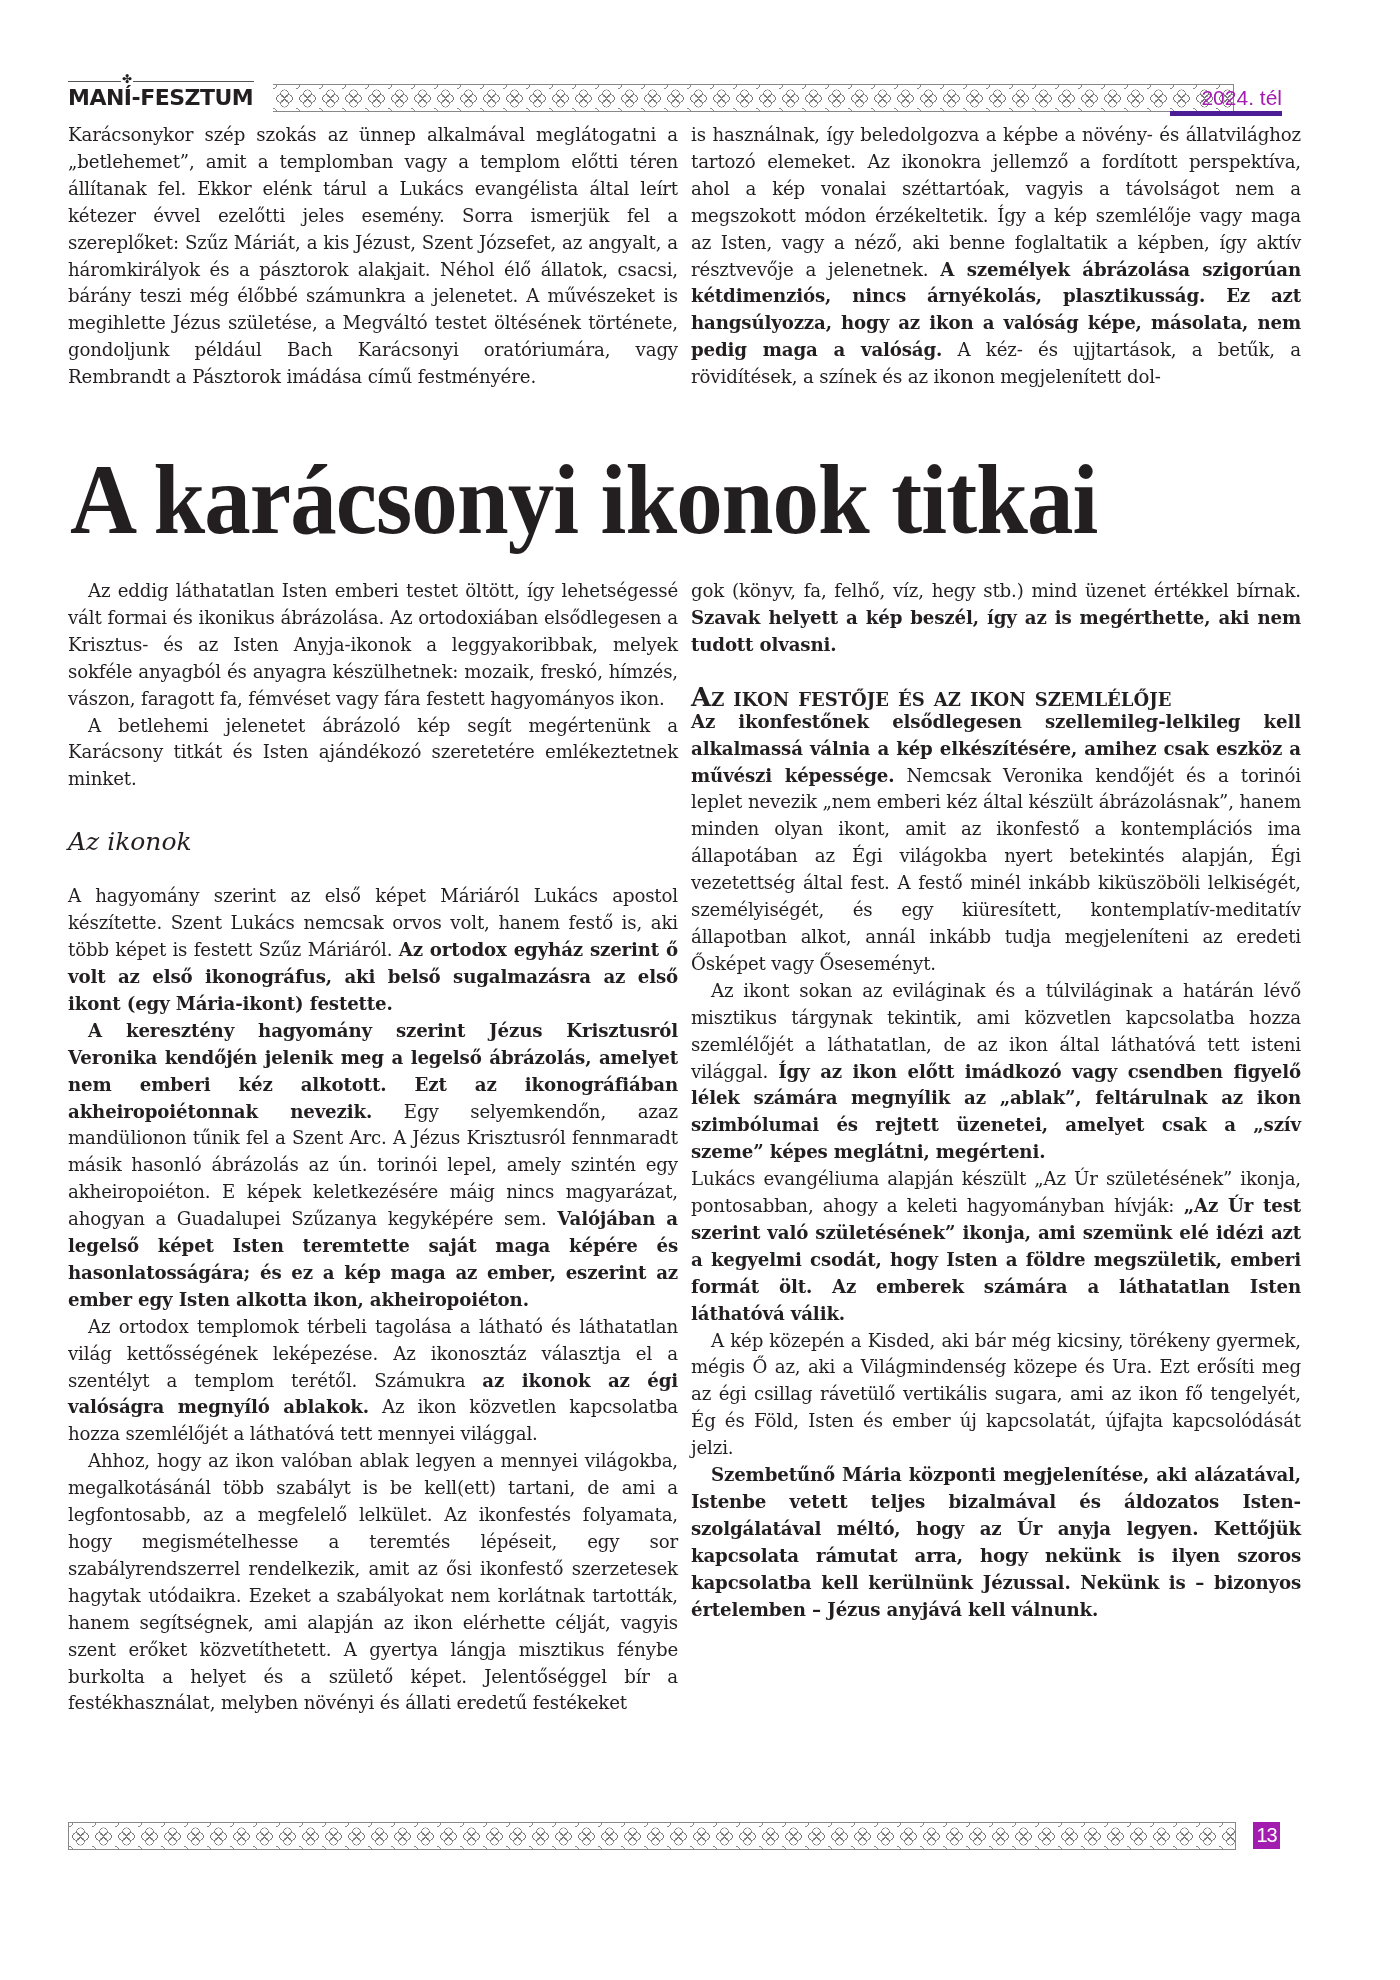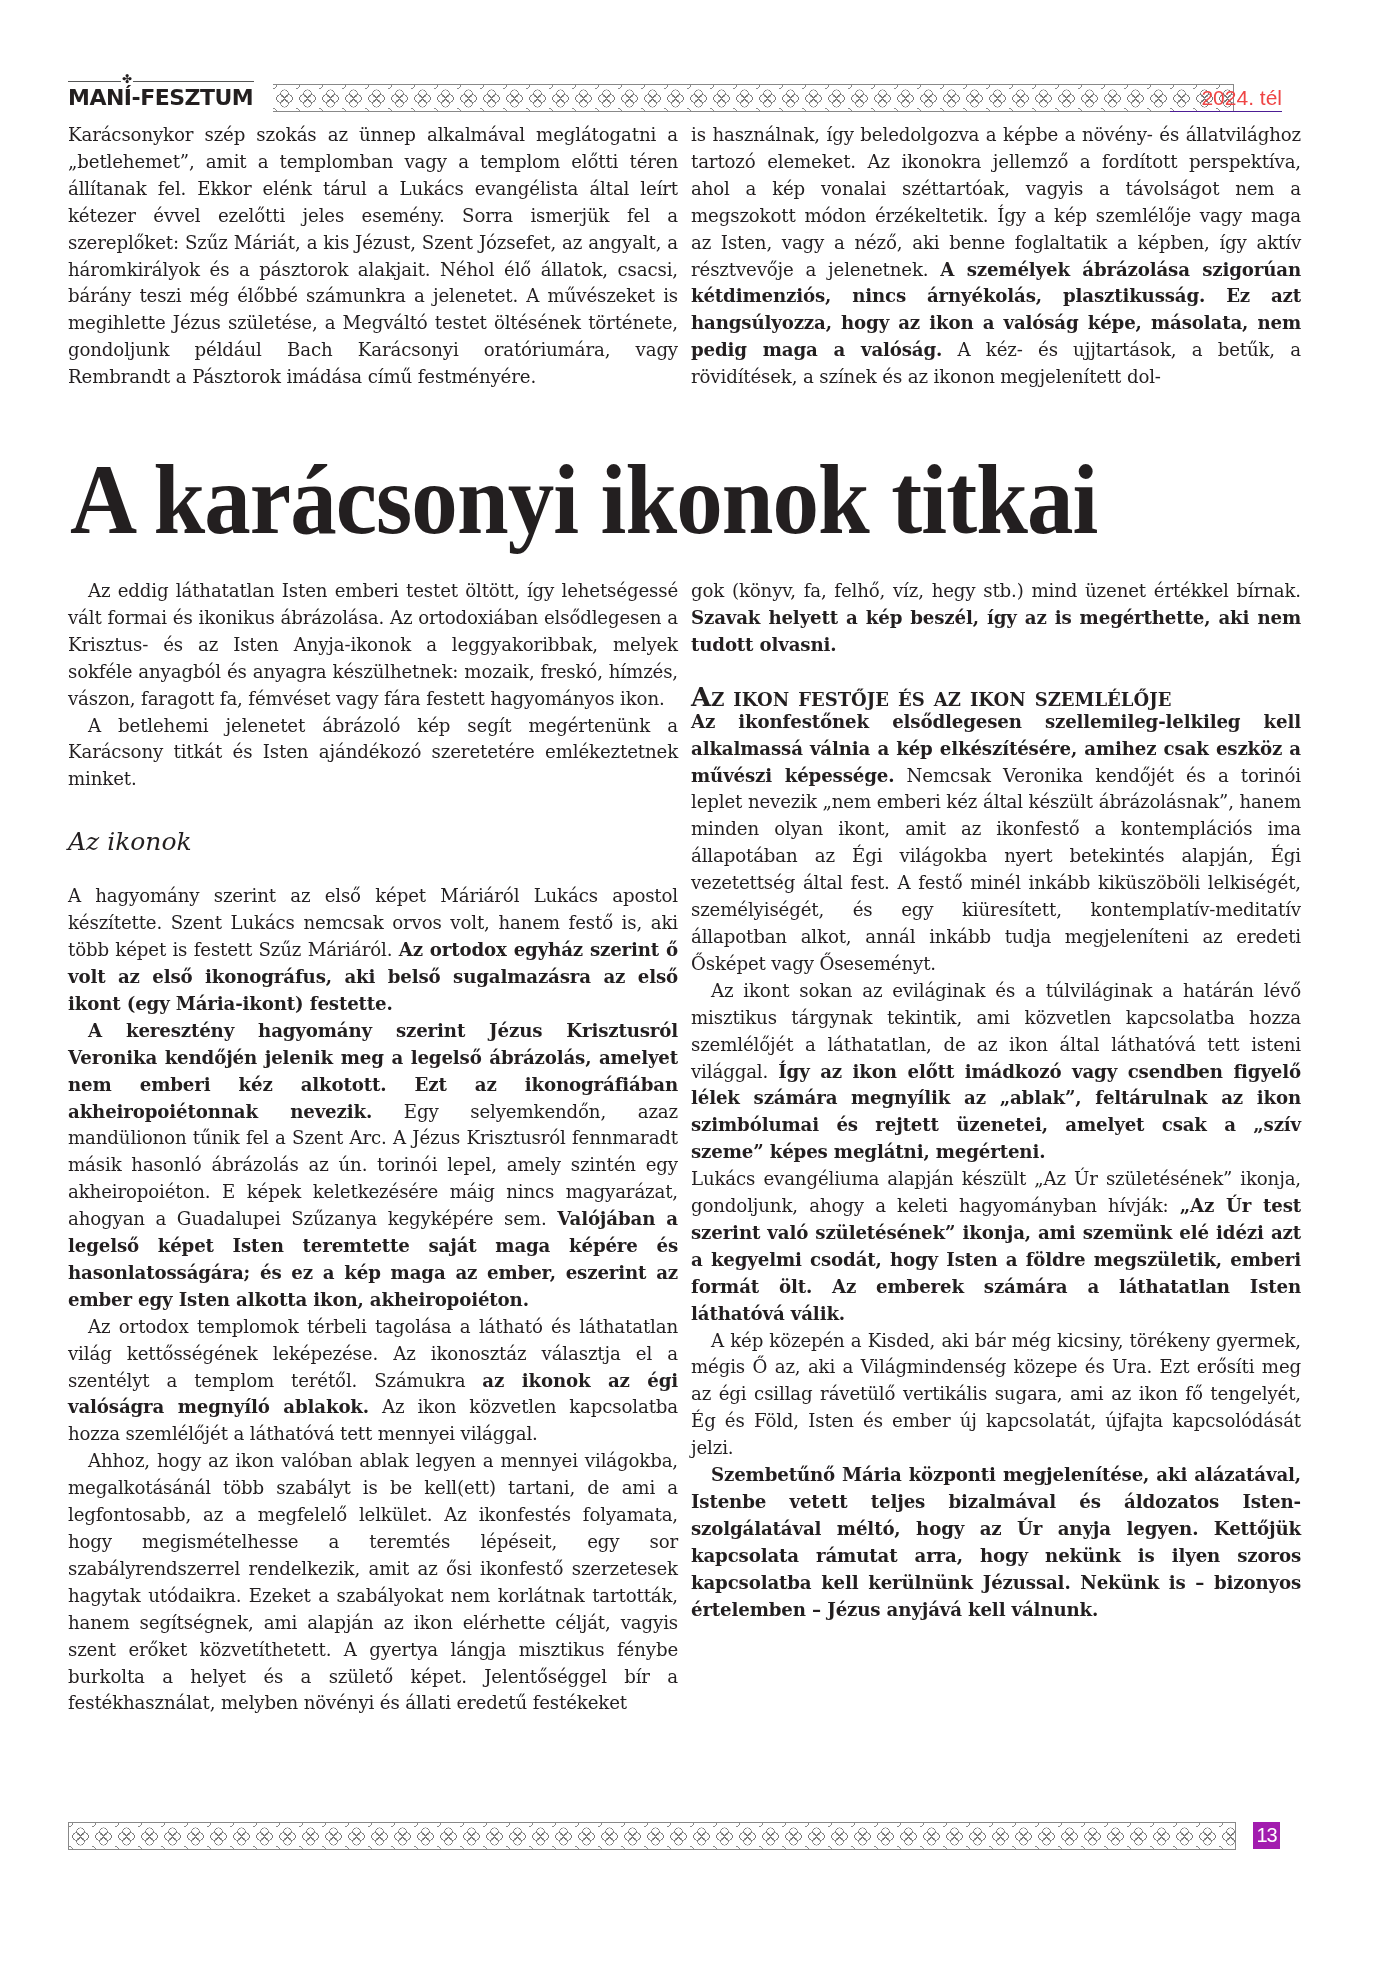--- a/index.html
+++ b/index.html
@@ -19,22 +19,22 @@
       radial-gradient(circle at 50% 32%, transparent 3.2px, #777 3.4px, #777 4px, transparent 4.3px),
       radial-gradient(circle at 50% 68%, transparent 3.2px, #777 3.4px, #777 4px, transparent 4.3px),
       radial-gradient(circle at 32% 50%, transparent 3.2px, #777 3.4px, #777 4px, transparent 4.3px),
       radial-gradient(circle at 68% 50%, transparent 3.2px, #777 3.4px, #777 4px, transparent 4.3px),
       radial-gradient(circle at 0% 0%, transparent 3.2px, #888 3.4px, #888 3.9px, transparent 4.2px),
       radial-gradient(circle at 0% 100%, transparent 3.2px, #888 3.4px, #888 3.9px, transparent 4.2px);
     background-size: 23px 27px;
     border-top: 1px solid #888; border-bottom: 1px solid #888; }
   .header .pattern { left: 205px; top: 0; width: 960px; height: 26px; border-right: 1px solid #888; }
   .issue { position: absolute; right: 0; top: 0; width: 112px; height: 27px; text-align: right;
-           font-family: "Liberation Sans", sans-serif; font-size: 21px; line-height: 28px; color: #ef4444;
-           border-bottom: 1px solid #4c1d95; }
+           font-family: "Liberation Sans", sans-serif; font-size: 21px; line-height: 28px; color: #a21caf;
+           border-bottom: 5px solid #4c1d95; }
 
   
   .col { position: absolute; width: 610px; font-size: 18.2px; line-height: 26.9px;
          text-align: justify; hyphens: manual; letter-spacing: -0.15px; }
   .col p { margin: 0; }
   .col .indent { text-indent: 20px; }
   .col b { font-weight: bold; }
   .top-left  { left: 68px;  top: 122px; }
   .top-right { left: 691px; top: 122px; }
   .body-left  { left: 68px;  top: 578px; }
@@ -85,21 +85,21 @@
   <p class="indent"><b>A keresztény hagyomány szerint Jézus Krisztusról Veronika kendőjén jelenik meg a legelső ábrázolás, amelyet nem emberi kéz alkotott. Ezt az ikonográfiában akheiropoiétonnak nevezik.</b> <span>Egy selyemkendőn, azaz mandülionon tűnik fel a Szent Arc. A Jézus Krisztusról fennmaradt másik hasonló ábrázolás az ún. torinói lepel, amely szintén egy akheiropoiéton. E képek keletkezésére máig nincs magyarázat, ahogyan a Guadalupei Szűzanya kegyképére sem.</span> <b>Valójában a legelső képet Isten teremtette saját maga képére és hasonlatosságára; és ez a kép maga az ember, eszerint az ember egy Isten alkotta ikon, akheiropoiéton.</b></p>
   <p class="indent"><span>Az ortodox templomok térbeli tagolása a látható és láthatatlan világ kettősségének leképezése. Az ikonosztáz választja el a szentélyt a templom terétől. Számukra</span> <b>az ikonok az égi valóságra megnyíló ablakok.</b> <span>Az ikon közvetlen kapcsolatba hozza szemlélőjét a láthatóvá tett mennyei világgal.</span></p>
   <p class="indent">Ahhoz, hogy az ikon valóban ablak legyen a mennyei világokba, megalkotásánál több szabályt is be kell(ett) tartani, de ami a legfontosabb, az a megfelelő lelkület. Az ikonfestés folyamata, hogy megismételhesse a teremtés lépéseit, egy sor szabályrendszerrel rendelkezik, amit az ősi ikonfestő szerzetesek hagytak utódaikra. Ezeket a szabályokat nem korlátnak tartották, hanem segítségnek, ami alapján az ikon elérhette célját, vagyis szent erőket közvetíthetett. A gyertya lángja misztikus fénybe burkolta a helyet és a születő képet. Jelentőséggel bír a festékhasználat, melyben növényi és állati eredetű festékeket</p>
 </div>
 
 <div class="col body-right">
   <p><span>gok (könyv, fa, felhő, víz, hegy stb.) mind üzenet értékkel bírnak.</span> <b>Szavak helyett a kép beszél, így az is megérthette, aki nem tudott olvasni.</b></p>
   <h3 class="smallcaps" style="margin:26px 0 0 0; line-height:24px">Az ikon festője és az ikon szemlélője</h3>
   <p><b>Az ikonfestőnek elsődlegesen szellemileg-lelkileg kell alkalmassá válnia a kép elkészítésére, amihez csak eszköz a művészi képessége.</b> <span>Nemcsak Veronika kendőjét és a torinói leplet nevezik „nem emberi kéz által készült ábrázolásnak”, hanem minden olyan ikont, amit az ikonfestő a kontemplációs ima állapotában az Égi világokba nyert betekintés alapján, Égi vezetettség által fest. A festő minél inkább kiküszöböli lelkiségét, személyiségét, és egy kiüresített, kontemplatív-meditatív állapotban alkot, annál inkább tudja megjeleníteni az eredeti Ősképet vagy Őseseményt.</span></p>
   <p class="indent"><span>Az ikont sokan az eviláginak és a túlviláginak a határán lévő misztikus tárgynak tekintik, ami közvetlen kapcsolatba hozza szemlélőjét a láthatatlan, de az ikon által láthatóvá tett isteni világgal.</span> <b>Így az ikon előtt imádkozó vagy csendben figyelő lélek számára megnyílik az „ablak”, feltárulnak az ikon szimbólumai és rejtett üzenetei, amelyet csak a „szív szeme” képes meglátni, megérteni.</b></p>
-  <p><span>Lukács evangéliuma alapján készült „Az Úr születésének” ikonja, gondoljunk, ahogy a keleti hagyományban hívják:</span> <b>„Az Úr test szerint való születésének” ikonja, ami szemünk elé idézi azt a kegyelmi csodát, hogy Isten a földre megszületik, emberi formát ölt. Az emberek számára a láthatatlan Isten láthatóvá válik.</b></p>
+  <p><span>Lukács evangéliuma alapján készült „Az Úr születésének” ikonja, pontosabban, ahogy a keleti hagyományban hívják:</span> <b>„Az Úr test szerint való születésének” ikonja, ami szemünk elé idézi azt a kegyelmi csodát, hogy Isten a földre megszületik, emberi formát ölt. Az emberek számára a láthatatlan Isten láthatóvá válik.</b></p>
   <p class="indent">A kép közepén a Kisded, aki bár még kicsiny, törékeny gyermek, mégis Ő az, aki a Világmindenség közepe és Ura. Ezt erősíti meg az égi csillag rávetülő vertikális sugara, ami az ikon fő tengelyét, Ég és Föld, Isten és ember új kapcsolatát, újfajta kapcsolódását jelzi.</p>
   <p class="indent"><b>Szembetűnő Mária központi megjelenítése, aki alázatával, Istenbe vetett teljes bizalmával és áldozatos Isten-szolgálatával méltó, hogy az Úr anyja legyen. Kettőjük kapcsolata rámutat arra, hogy nekünk is ilyen szoros kapcsolatba kell kerülnünk Jézussal. Nekünk is – bizonyos értelemben – Jézus anyjává kell válnunk.</b></p>
 </div>
 
 <div class="footer">
   <div class="pattern"></div>
   <div class="pagenum">13</div>
 </div>
 
 </body></html>

